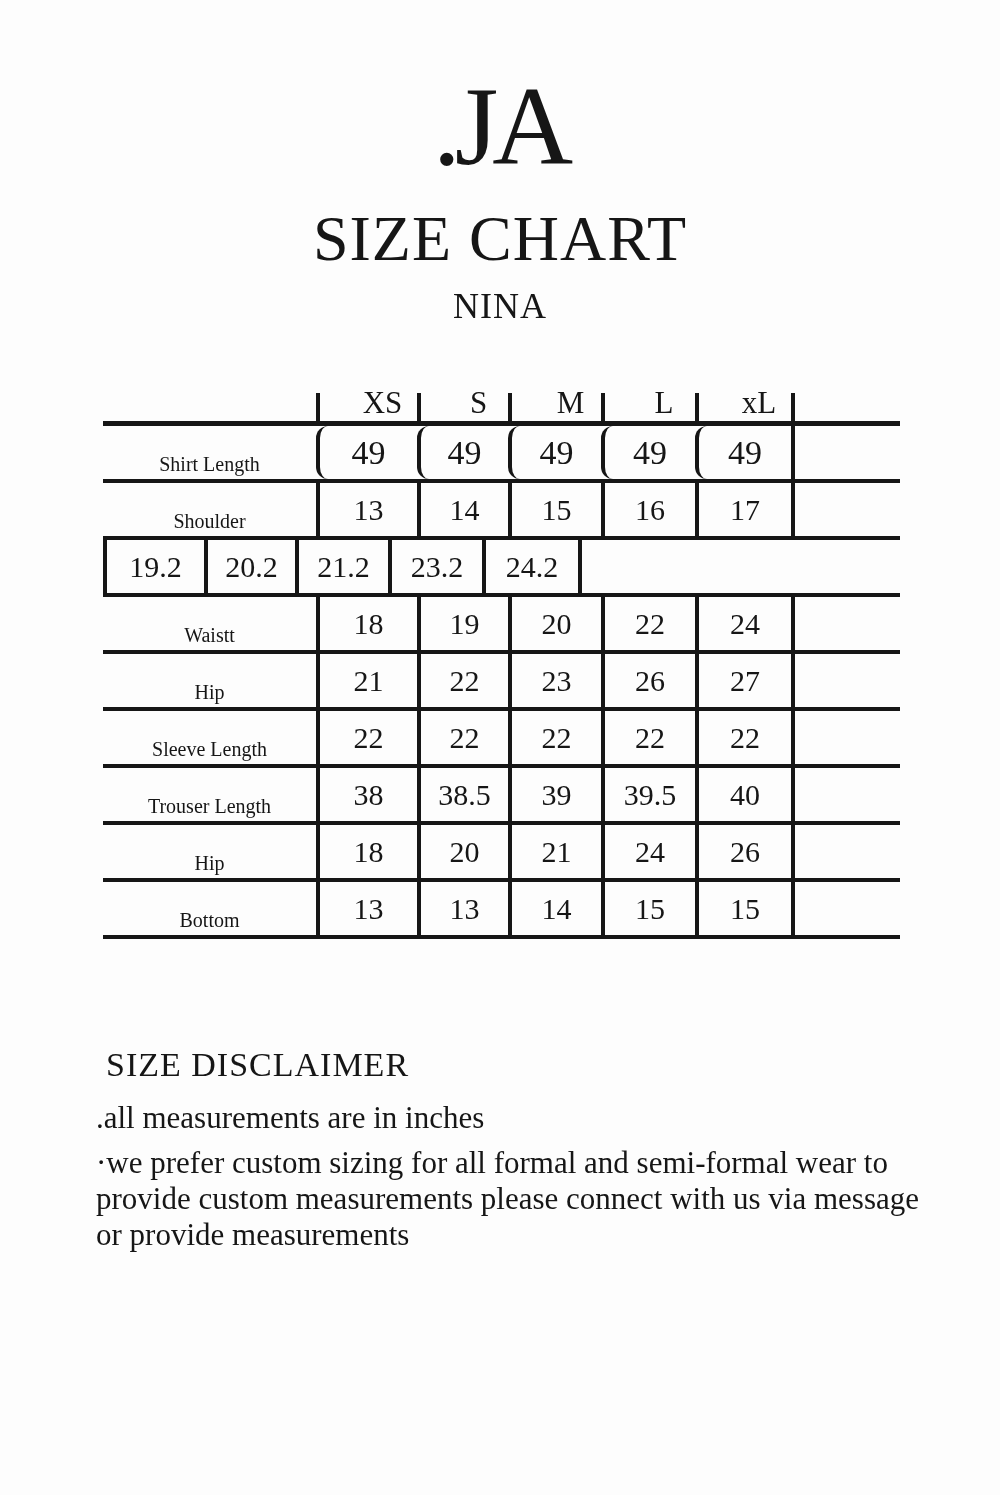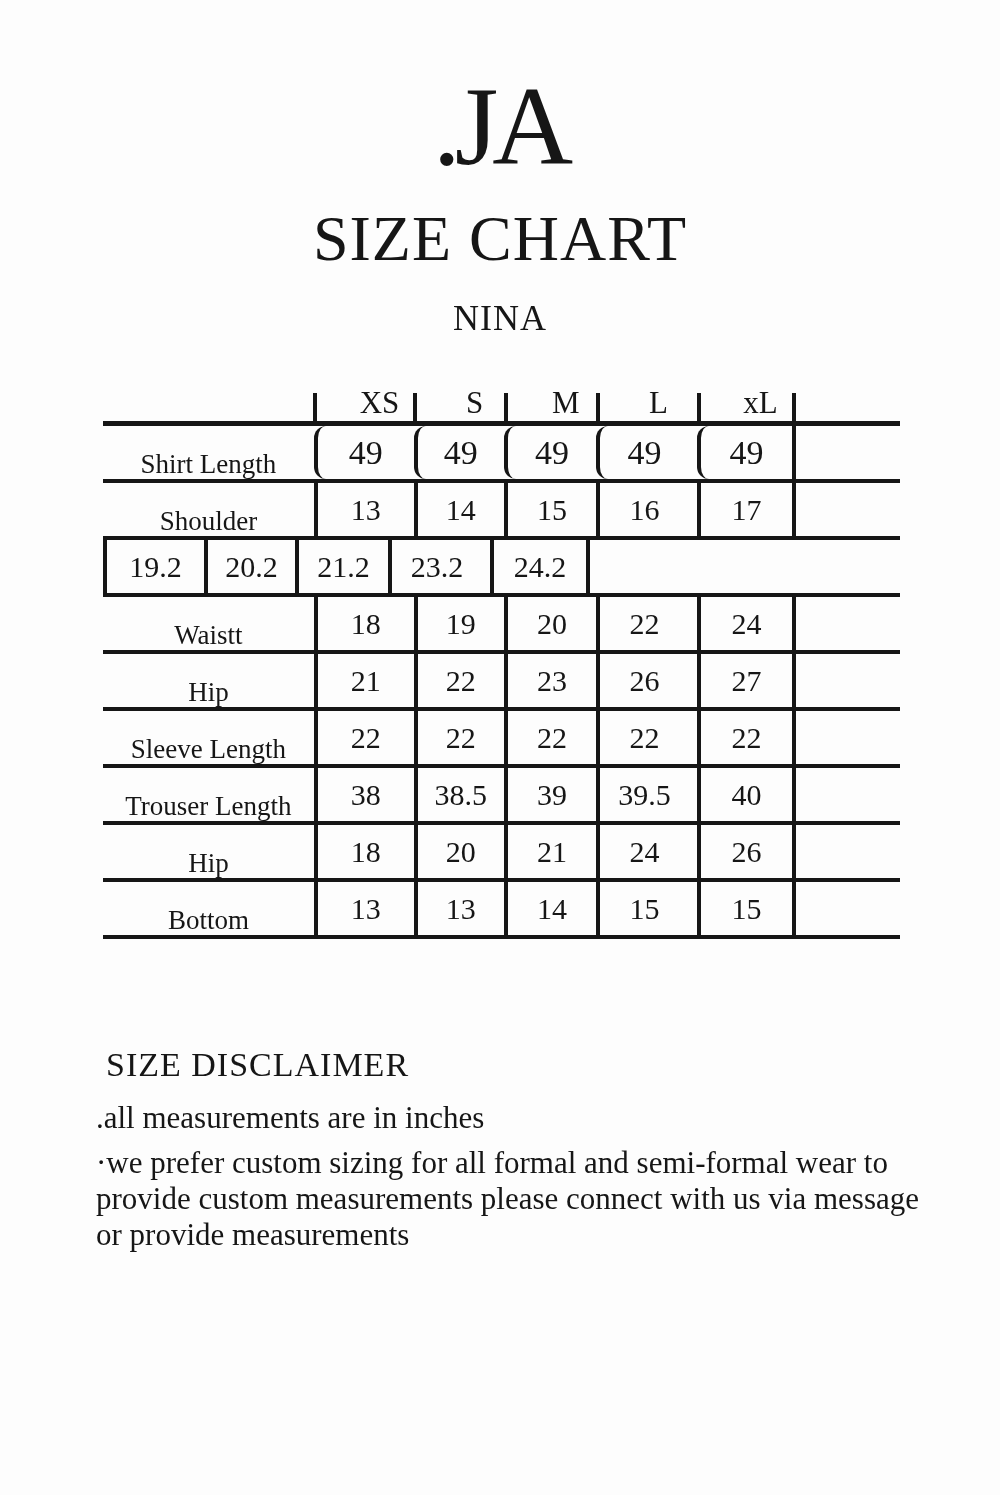--- a/index.html
+++ b/index.html
@@ -28,21 +28,21 @@
     font-family:Liberation Serif, serif;
   }
   .title{
     position:absolute;top:207px;left:0;width:100%;
     text-align:center;
     font-size:64px;line-height:1;
     font-weight:400;
     letter-spacing:1px;
   }
   .subtitle{
-    position:absolute;top:300px;left:0;width:100%;
+    position:absolute;top:288px;left:0;width:100%;
     text-align:center;
     font-size:36px;line-height:1;
     letter-spacing:1px;
   }
 
   
   .table{
     position:absolute;left:103px;top:393px;width:797px;
   }
   .thead-row{
@@ -57,31 +57,31 @@
   }
   .cell{
     display:flex;align-items:center;justify-content:center;
     overflow:visible;
   }
   .c0{width:213px;}
   .c1{width:101px;}
   .c2{width:91px;}
   .c3{width:93px;}
   .c4{width:94px;}
-  .c5{width:96px;margin-left:8px;}
+  .c5{width:96px;}
   .c6{width:109px;}
   .c1,.c2,.c3,.c4,.c5,.c6{border-left:4px solid var(--ink);}
   .hcell{
     align-items:flex-end;
     font-size:31px;line-height:1;
     padding-bottom:3px;
     padding-left:28px;
   }
   .label{
-    font-size:27px;
+    font-size:20px;
     padding-top:24px;
   }
   .val{
     font-size:30px;
   }
   .first-row .val{
     font-size:34px;
     border-radius:12px;
   }
 

